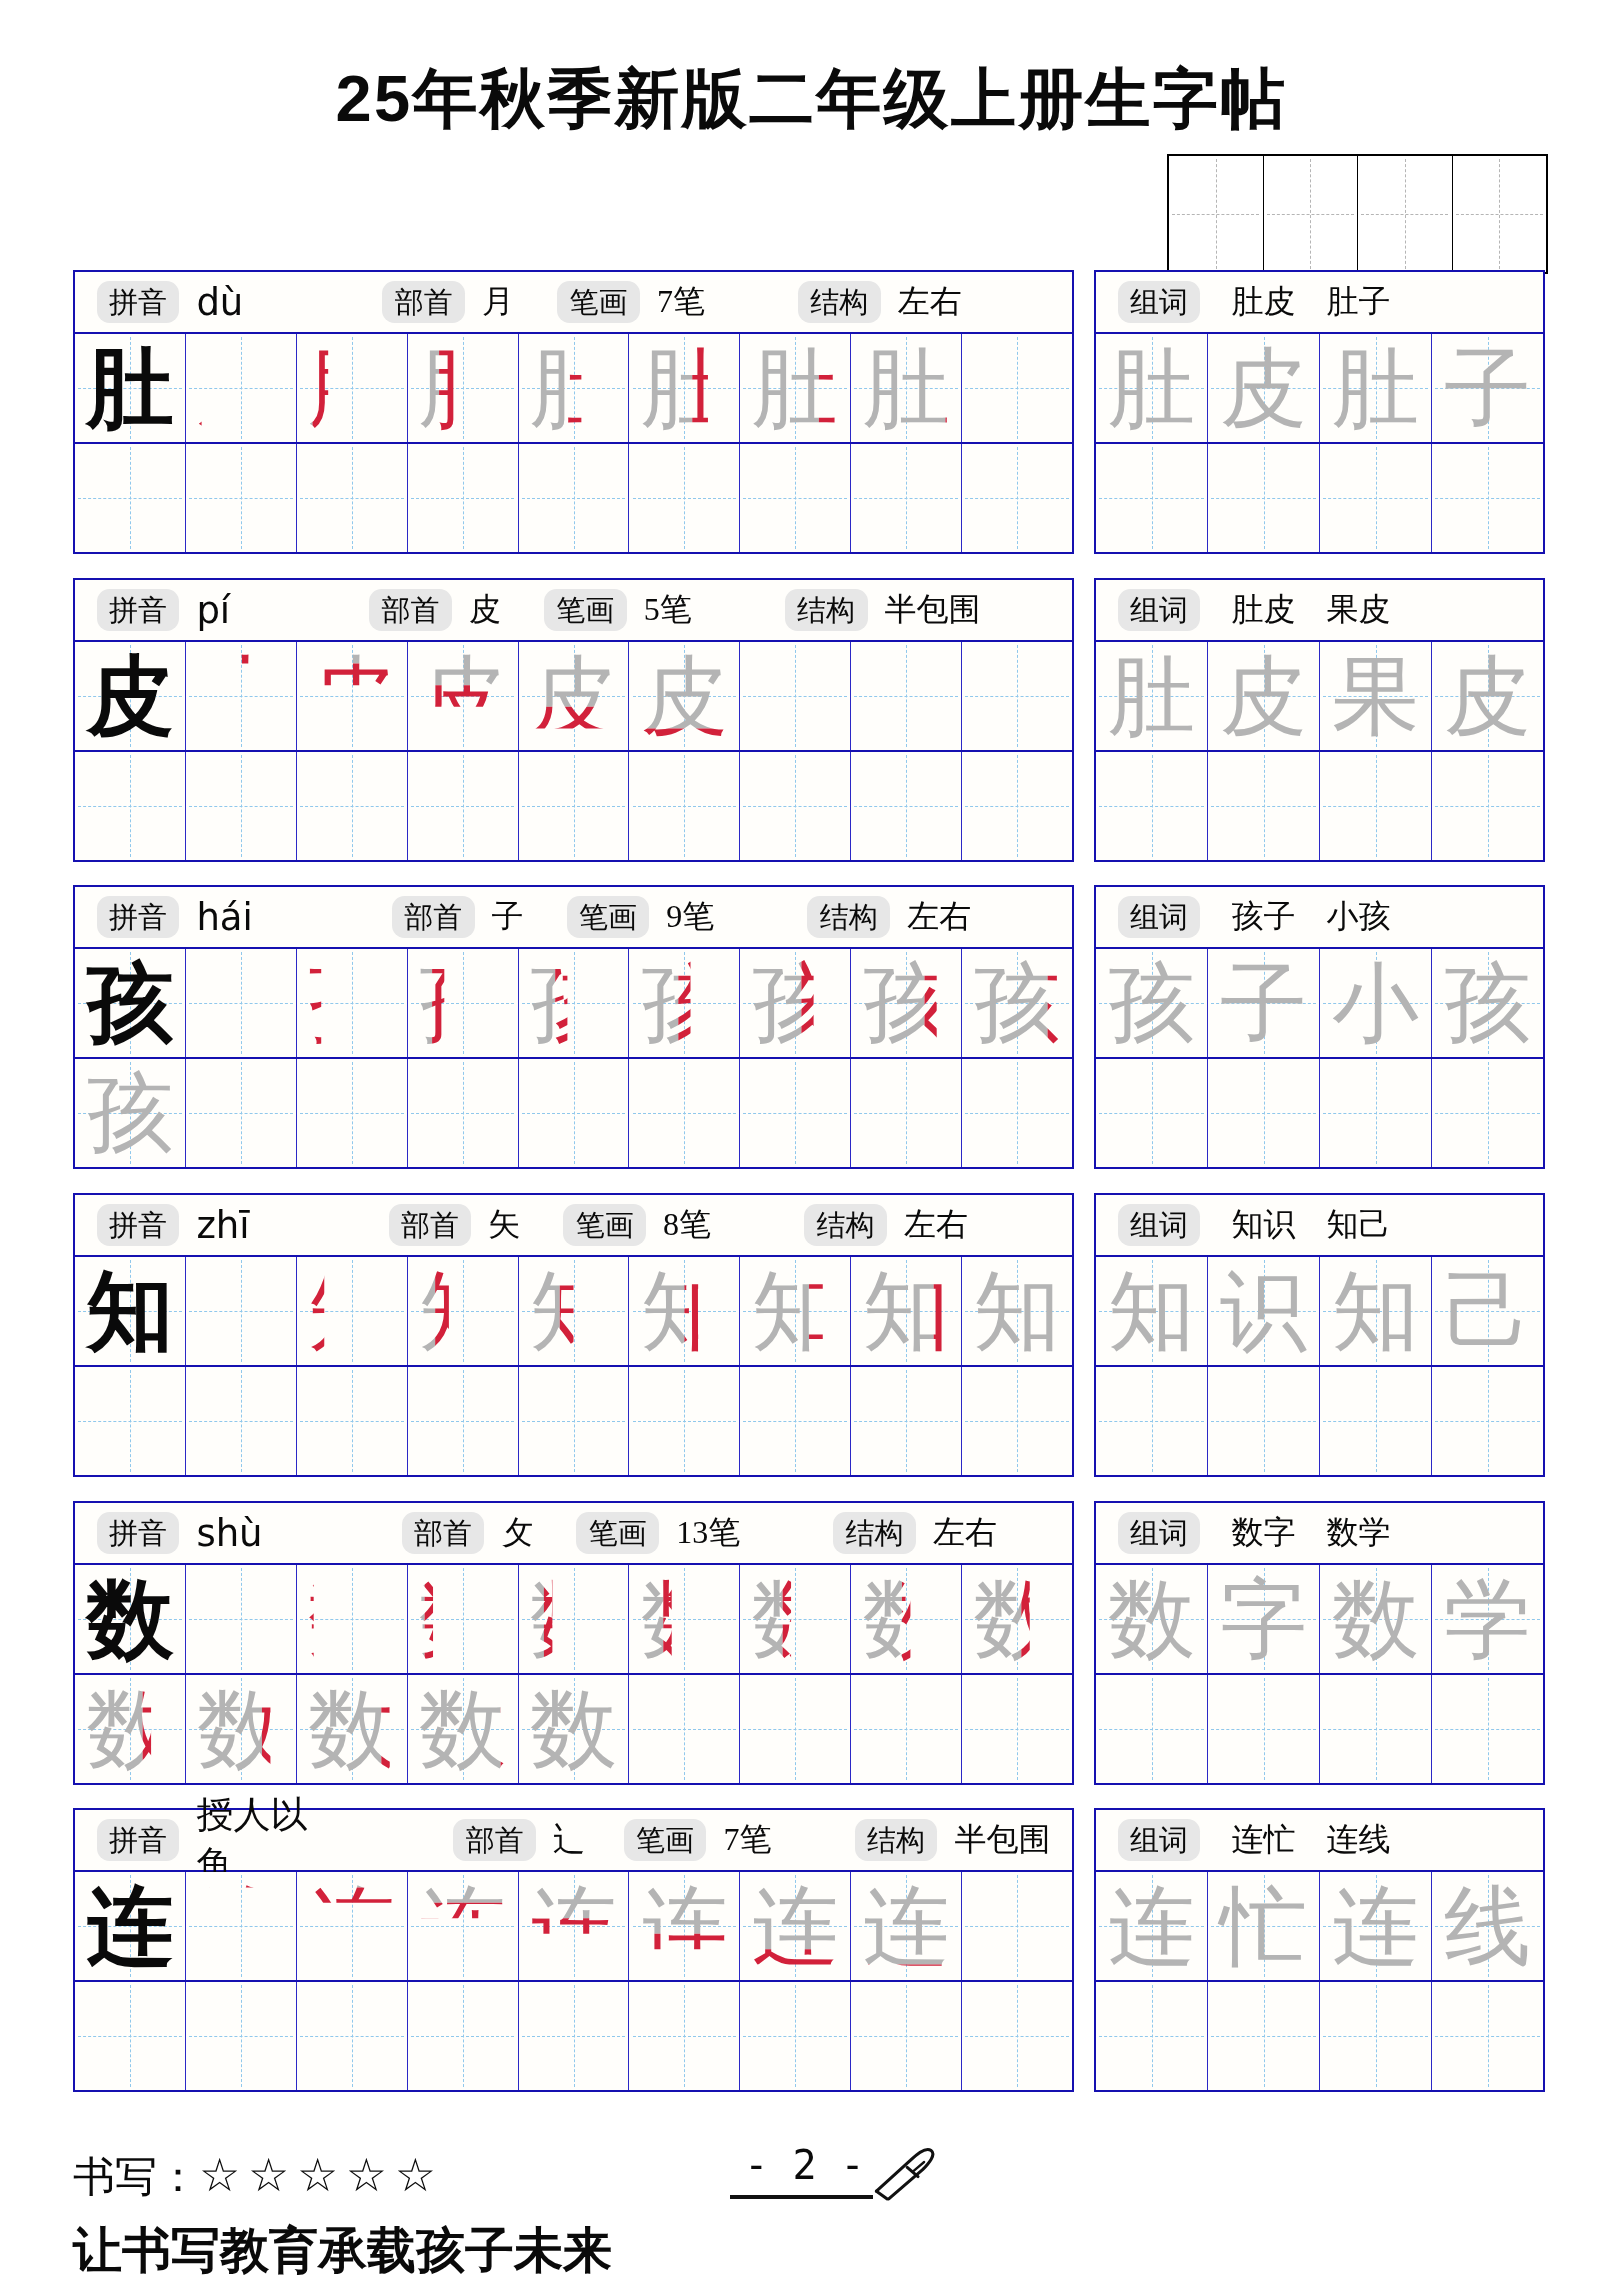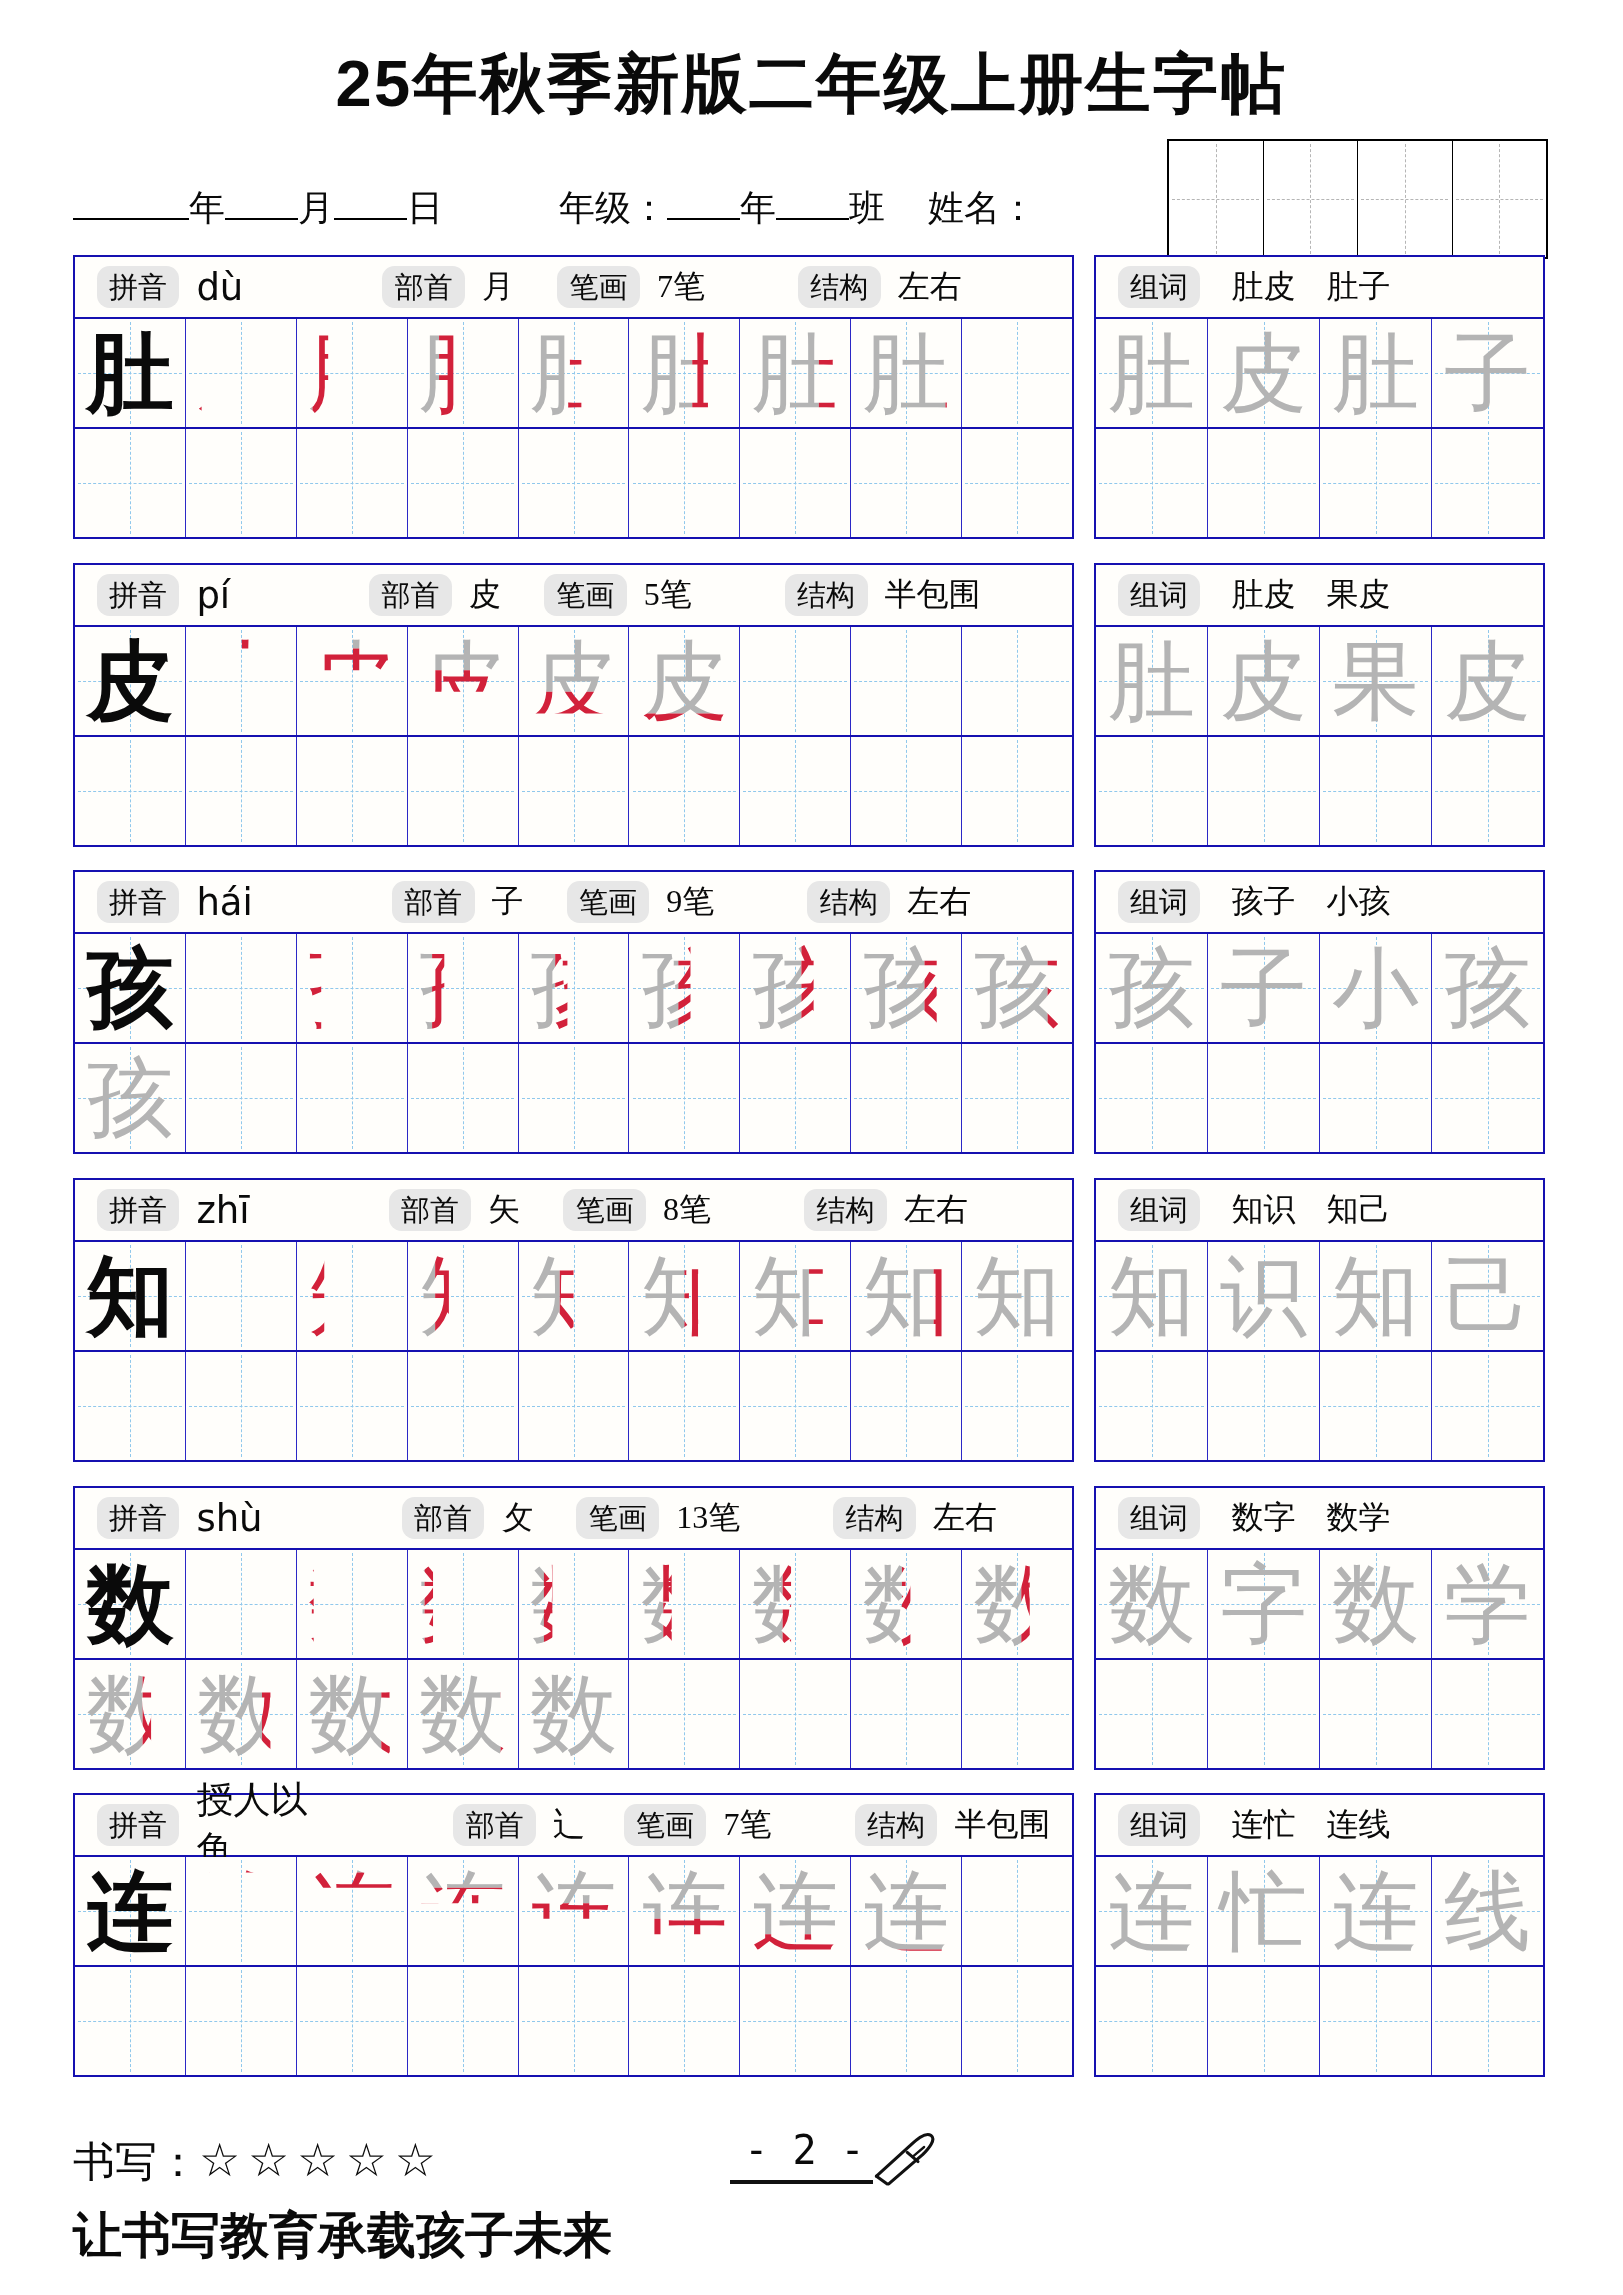--- a/index.html
+++ b/index.html
@@ -1,18 +1,18 @@
 <!DOCTYPE html>
 <html style="font-size:12.4px"><head>
 <meta charset="utf-8">
 <style>
   html,body{margin:0;padding:0;}
   body{width:1623px;height:2295px;background:#ffffff;position:relative;
        font-family:"Liberation Serif","DejaVu Serif",serif;color:#0a0a0a;}
-  .page{position:absolute;inset:0;overflow:hidden;}
+  .page{position:absolute;inset:0;overflow:hidden;margin-top:15px;}
 
   
   .title{position:absolute;top:40px;left:0;width:100%;text-align:center;
          font-family:"Liberation Sans","DejaVu Sans",sans-serif;
          font-weight:900;font-size:65px;letter-spacing:2.3px;}
   .header-line{position:absolute;top:184px;left:73px;font-size:36px;white-space:nowrap;}
   .blank{display:inline-block;border-bottom:2.3px solid #000;height:6.2px;vertical-align:baseline;}
   .b-long{width:116px;} .b-mid{width:73px;}
   .hdr-gap{display:inline-block;width:116px;}
   .hdr-gap2{display:inline-block;width:43px;}
@@ -60,21 +60,20 @@
   .f-motto1{position:absolute;left:1028px;top:2147px;font-size:32px;}
   .f-motto2{position:absolute;left:1028px;top:2209px;font-size:32px;}
 </style>
 </head>
 <body>
 
 <div class="page">
 
   <div class="title">25年秋季新版二年级上册生字帖</div>
 
-  <div class="header-line"><span class="blank b-long"></span><span>年</span><span class="blank b-mid"></span><span>月</span><span class="blank b-mid"></span><span>日</span><span class="hdr-gap"></span><span>年级：</span><span class="blank b-mid"></span><span>年</span><span class="blank b-mid"></span><span>班</span><span class="hdr-gap2"></span><span>姓名：</span></div>
 
   <div class="name-grid" id="name-grid">
       <div class="name-cell"></div>
       <div class="name-cell"></div>
       <div class="name-cell"></div>
       <div class="name-cell"></div>
     </div>
 
   <div id="blocks">
       <div class="block" style="left: 73px; top: 255px; width: 1001px;">

